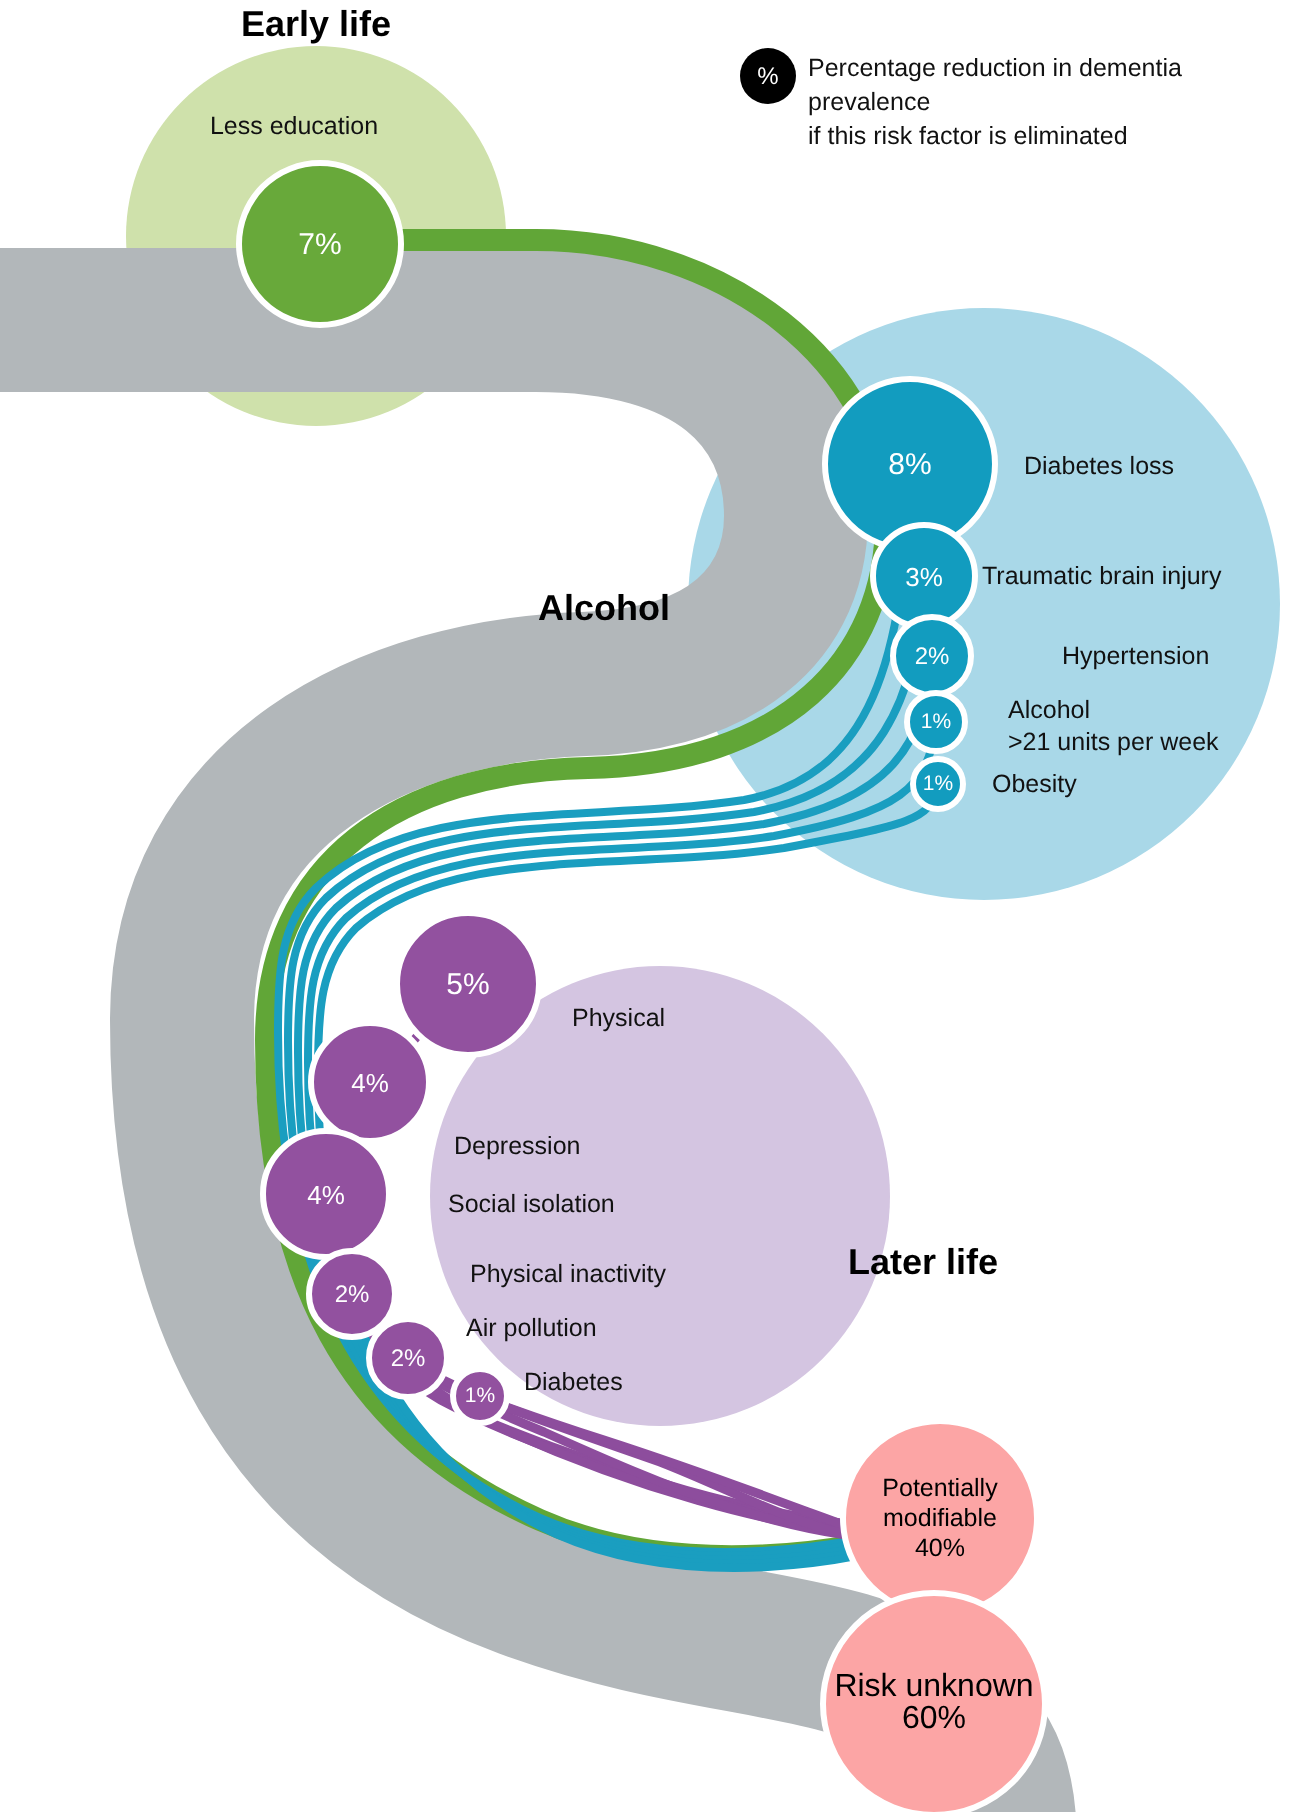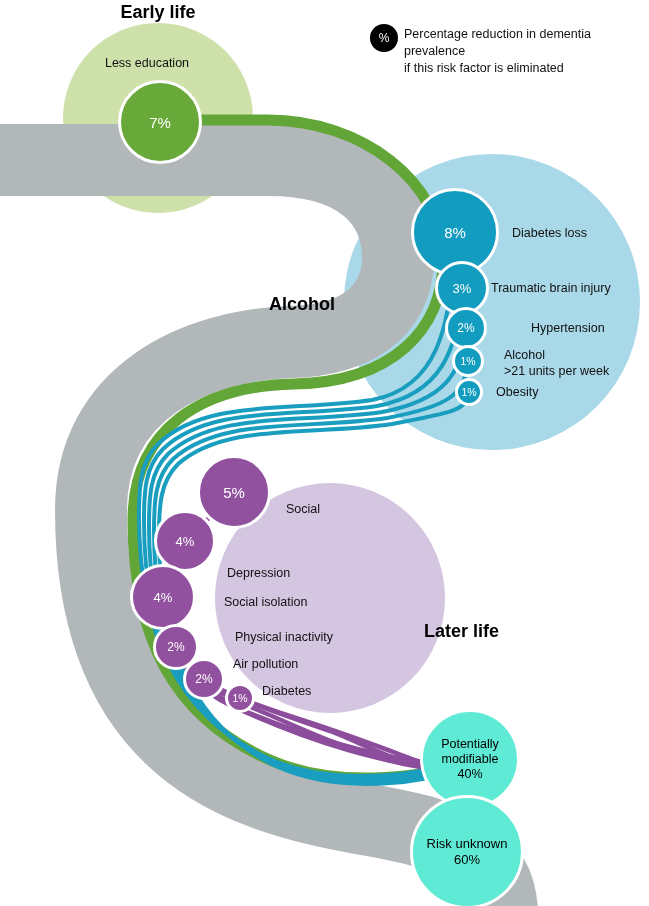--- a/index.html
+++ b/index.html
@@ -7,21 +7,21 @@
   .canvas{position:relative;width:649px;height:906px;overflow:hidden;background:#fff;}
   svg.ribbons{position:absolute;left:0;top:0;}
   .lbl{position:absolute;color:#111;font-size:12.5px;line-height:16px;white-space:nowrap;}
   .stage{font-weight:bold;font-size:18px;color:#000;}
   .center{text-align:center;}
   .node{position:absolute;border-radius:50%;display:flex;align-items:center;justify-content:center;
         color:#fff;border:3px solid #fff;box-sizing:border-box;font-weight:400;}
   .c-green{background:#68a93a;}
   .c-teal{background:#129cbf;}
   .c-purple{background:#92519f;}
-  .c-gray{background:#5eead4;color:#000;}
+  .c-gray{background:#fca5a5;color:#000;}
   .fs15{font-size:15px;} .fs13{font-size:13px;} .fs12{font-size:12px;} .fs10{font-size:10.5px;}
   .legend-badge{position:absolute;left:370px;top:24px;width:28px;height:28px;border-radius:50%;
         background:#000;color:#fff;display:flex;align-items:center;justify-content:center;font-size:12px;}
   .legend-text{position:absolute;left:404px;top:26px;font-size:12.5px;line-height:17px;color:#111;}
 </style>
 </head>
 <body>
 
 <div class="canvas">
 
@@ -98,34 +98,34 @@
 
   <div class="lbl stage" style="left:424px;top:596px;margin-top:27px;">Later life</div>
 
   <div class="node c-purple fs15" style="left:197px;top:455px;width:74px;height:74px;">5%</div>
   <div class="node c-purple fs13" style="left:154px;top:510px;width:62px;height:62px;">4%</div>
   <div class="node c-purple fs13" style="left:130px;top:564px;width:66px;height:66px;">4%</div>
   <div class="node c-purple fs12" style="left:153px;top:624px;width:46px;height:46px;">2%</div>
   <div class="node c-purple fs12" style="left:183px;top:658px;width:42px;height:42px;">2%</div>
   <div class="node c-purple fs10" style="left:225px;top:683px;width:30px;height:30px;">1%</div>
 
-  <div class="lbl" style="left:286px;top:501px;">Social</div>
+  <div class="lbl" style="left:286px;top:501px;">Physical</div>
   <div class="lbl" style="left:227px;top:565px;">Depression</div>
   <div class="lbl" style="left:224px;top:594px;">Social isolation</div>
   <div class="lbl" style="left:203px;top:629px;margin-left:32px;">Physical inactivity</div>
   <div class="lbl" style="left:233px;top:656px;">Air pollution</div>
   <div class="lbl" style="left:262px;top:683px;">Diabetes</div>
 
   <div class="node c-gray" style="left:420px;top:709px;width:100px;height:100px;">
     <div class="center" style="font-size:12.5px;line-height:15px;">
       <div>Potentially</div>
       <div>modifiable</div>
       <div>40%</div>
     </div>
   </div>
   <div class="node c-gray" style="left:410px;top:795px;width:114px;height:114px;">
-    <div class="center" style="font-size:13px;line-height:16px;">
+    <div class="center" style="font-size:16px;line-height:16px;">
       <div>Risk unknown</div>
       <div>60%</div>
     </div>
   </div>
 
 </div>
 
 </body></html>

